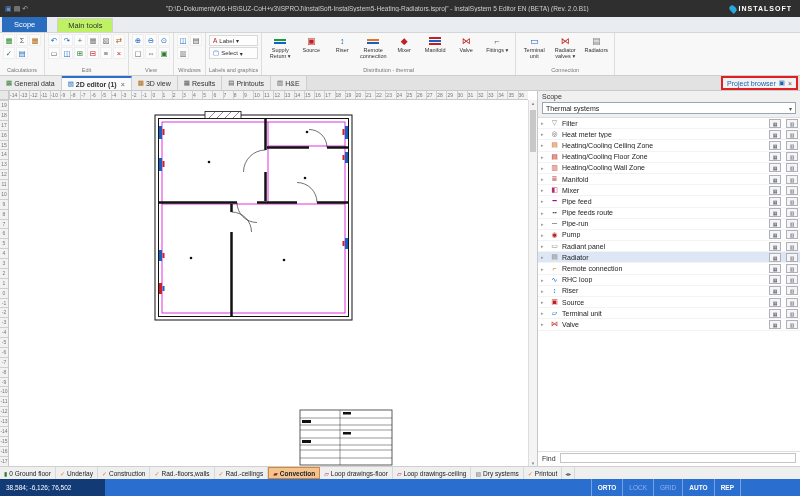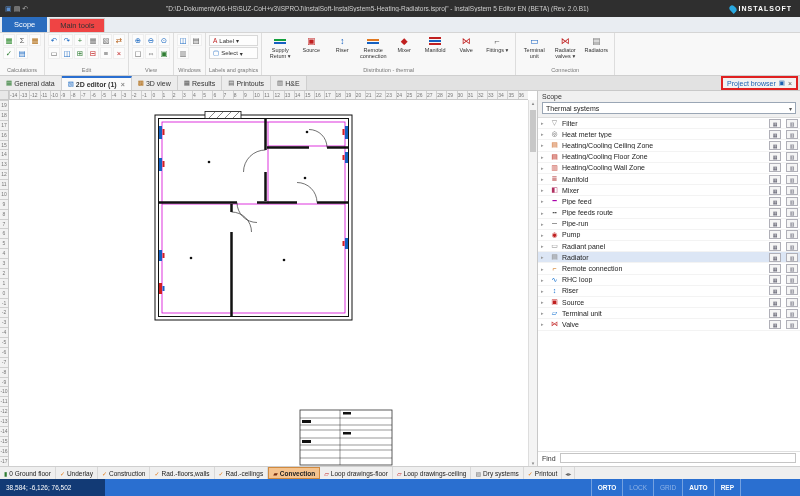--- a/index.html
+++ b/index.html
@@ -18,22 +18,22 @@
     white-space:nowrap; overflow:hidden; }
   .brand { display:flex; align-items:center; gap:3px; padding:0 8px; }
   .brand .drop { width:6px; height:8px; background:#29a8e0;
     border-radius:60% 60% 60% 0; transform:rotate(-45deg); display:inline-block; }
   .brand .btxt { font-size:7px; font-weight:bold; letter-spacing:1px; color:#fff; }
   
   .ribbontabs { position:absolute; left:0; top:17px; width:800px; height:16px;
     background:#e9edf2; display:flex; align-items:flex-end; border-bottom:1px solid #d5d5d5; }
   .filetab { background:#2a6cbe; color:#fff; font-size:7.5px; padding:2px 12px 3px;
     margin-left:2px; height:15px; display:flex; align-items:center; }
-  .maintab { background:#ef4444; color:#333; font-size:7.5px; padding:2px 10px 3px;
-    border:1px solid #d0d0d0; border-bottom:none; height:14px; margin-left:2px;
+  .maintab { background:#bef264; color:#333; font-size:7.5px; padding:2px 10px 3px;
+    border:1px solid #d0d0d0; border-bottom:none; height:14px; margin-left:10px;
     display:flex; align-items:center; }
   
   .ribbon { position:absolute; left:0; top:33px; width:800px; height:43px;
     background:#f8f8f8; border-bottom:1px solid #cfcfcf; display:flex; }
   .rgroup { border-right:1px solid #ddd; padding:1px 3px 0; display:flex;
     flex-direction:column; }
   .ricons { flex:1; display:grid; grid-auto-rows:12px; gap:1px; align-content:start; }
   .ricon { width:12px; height:12px; font-size:7.5px; line-height:11px; text-align:center;
     background:#fcfcfc; border:1px solid #eee; }
   .rlabel { font-size:5.5px; color:#777; text-align:center; padding:1px 0 2px; }

